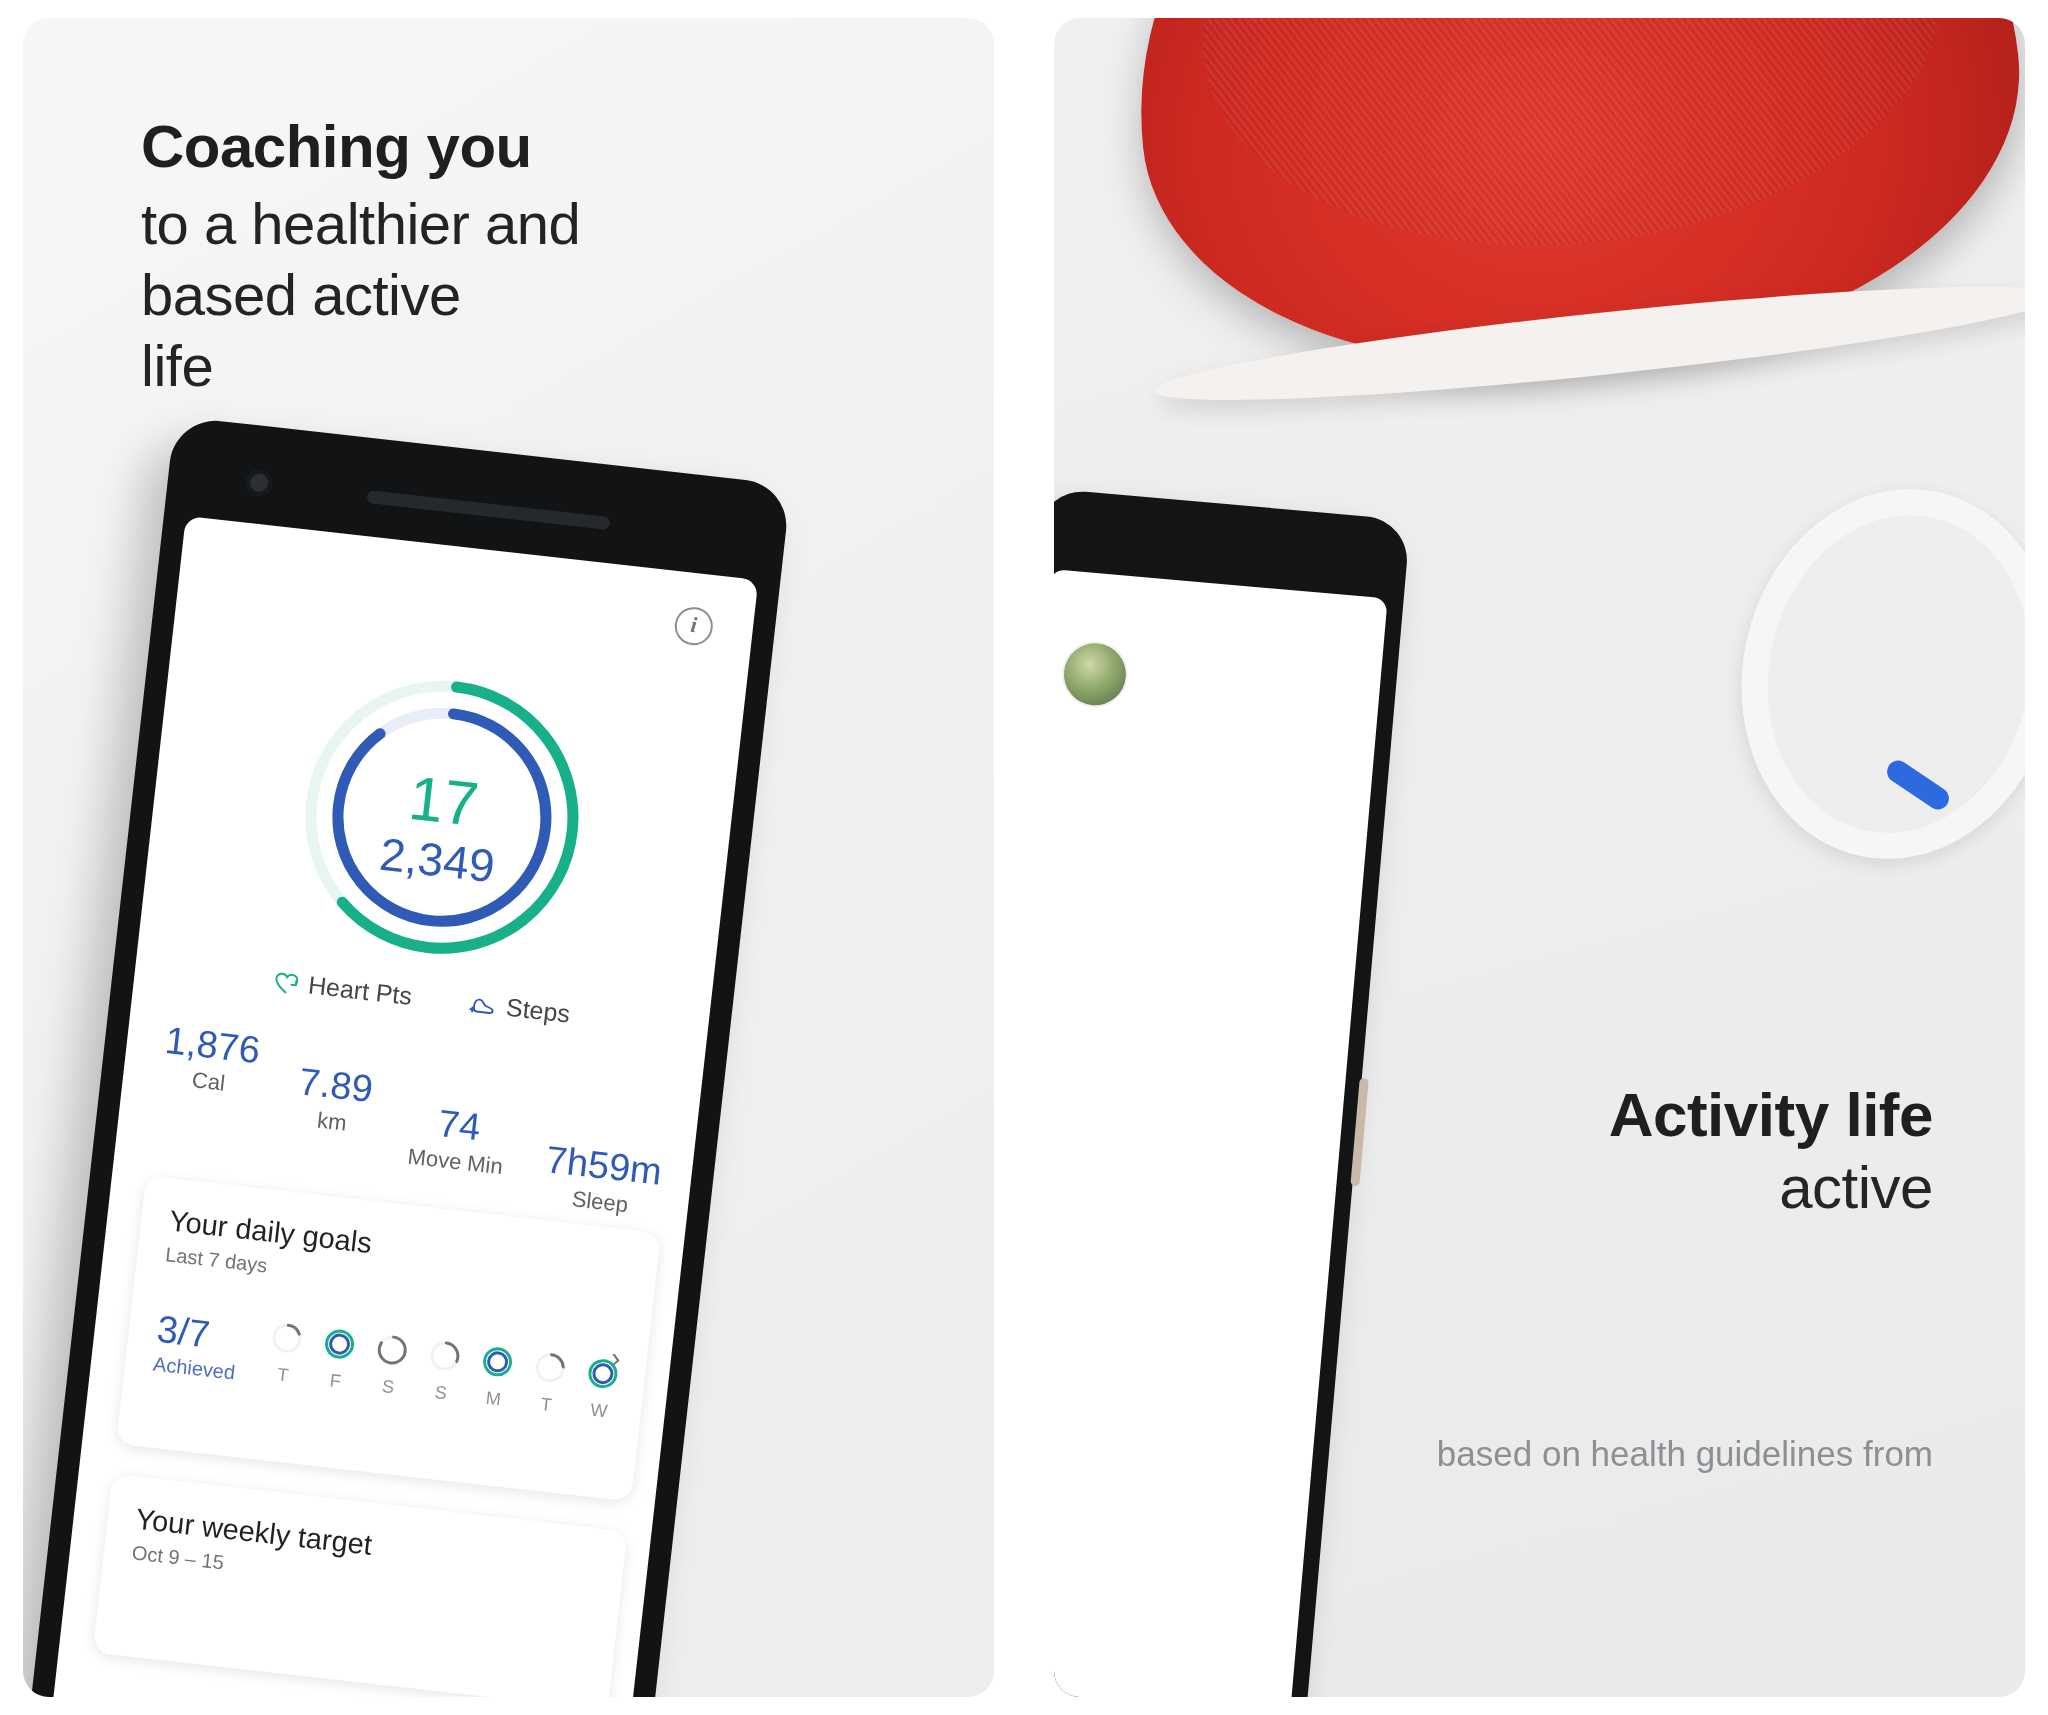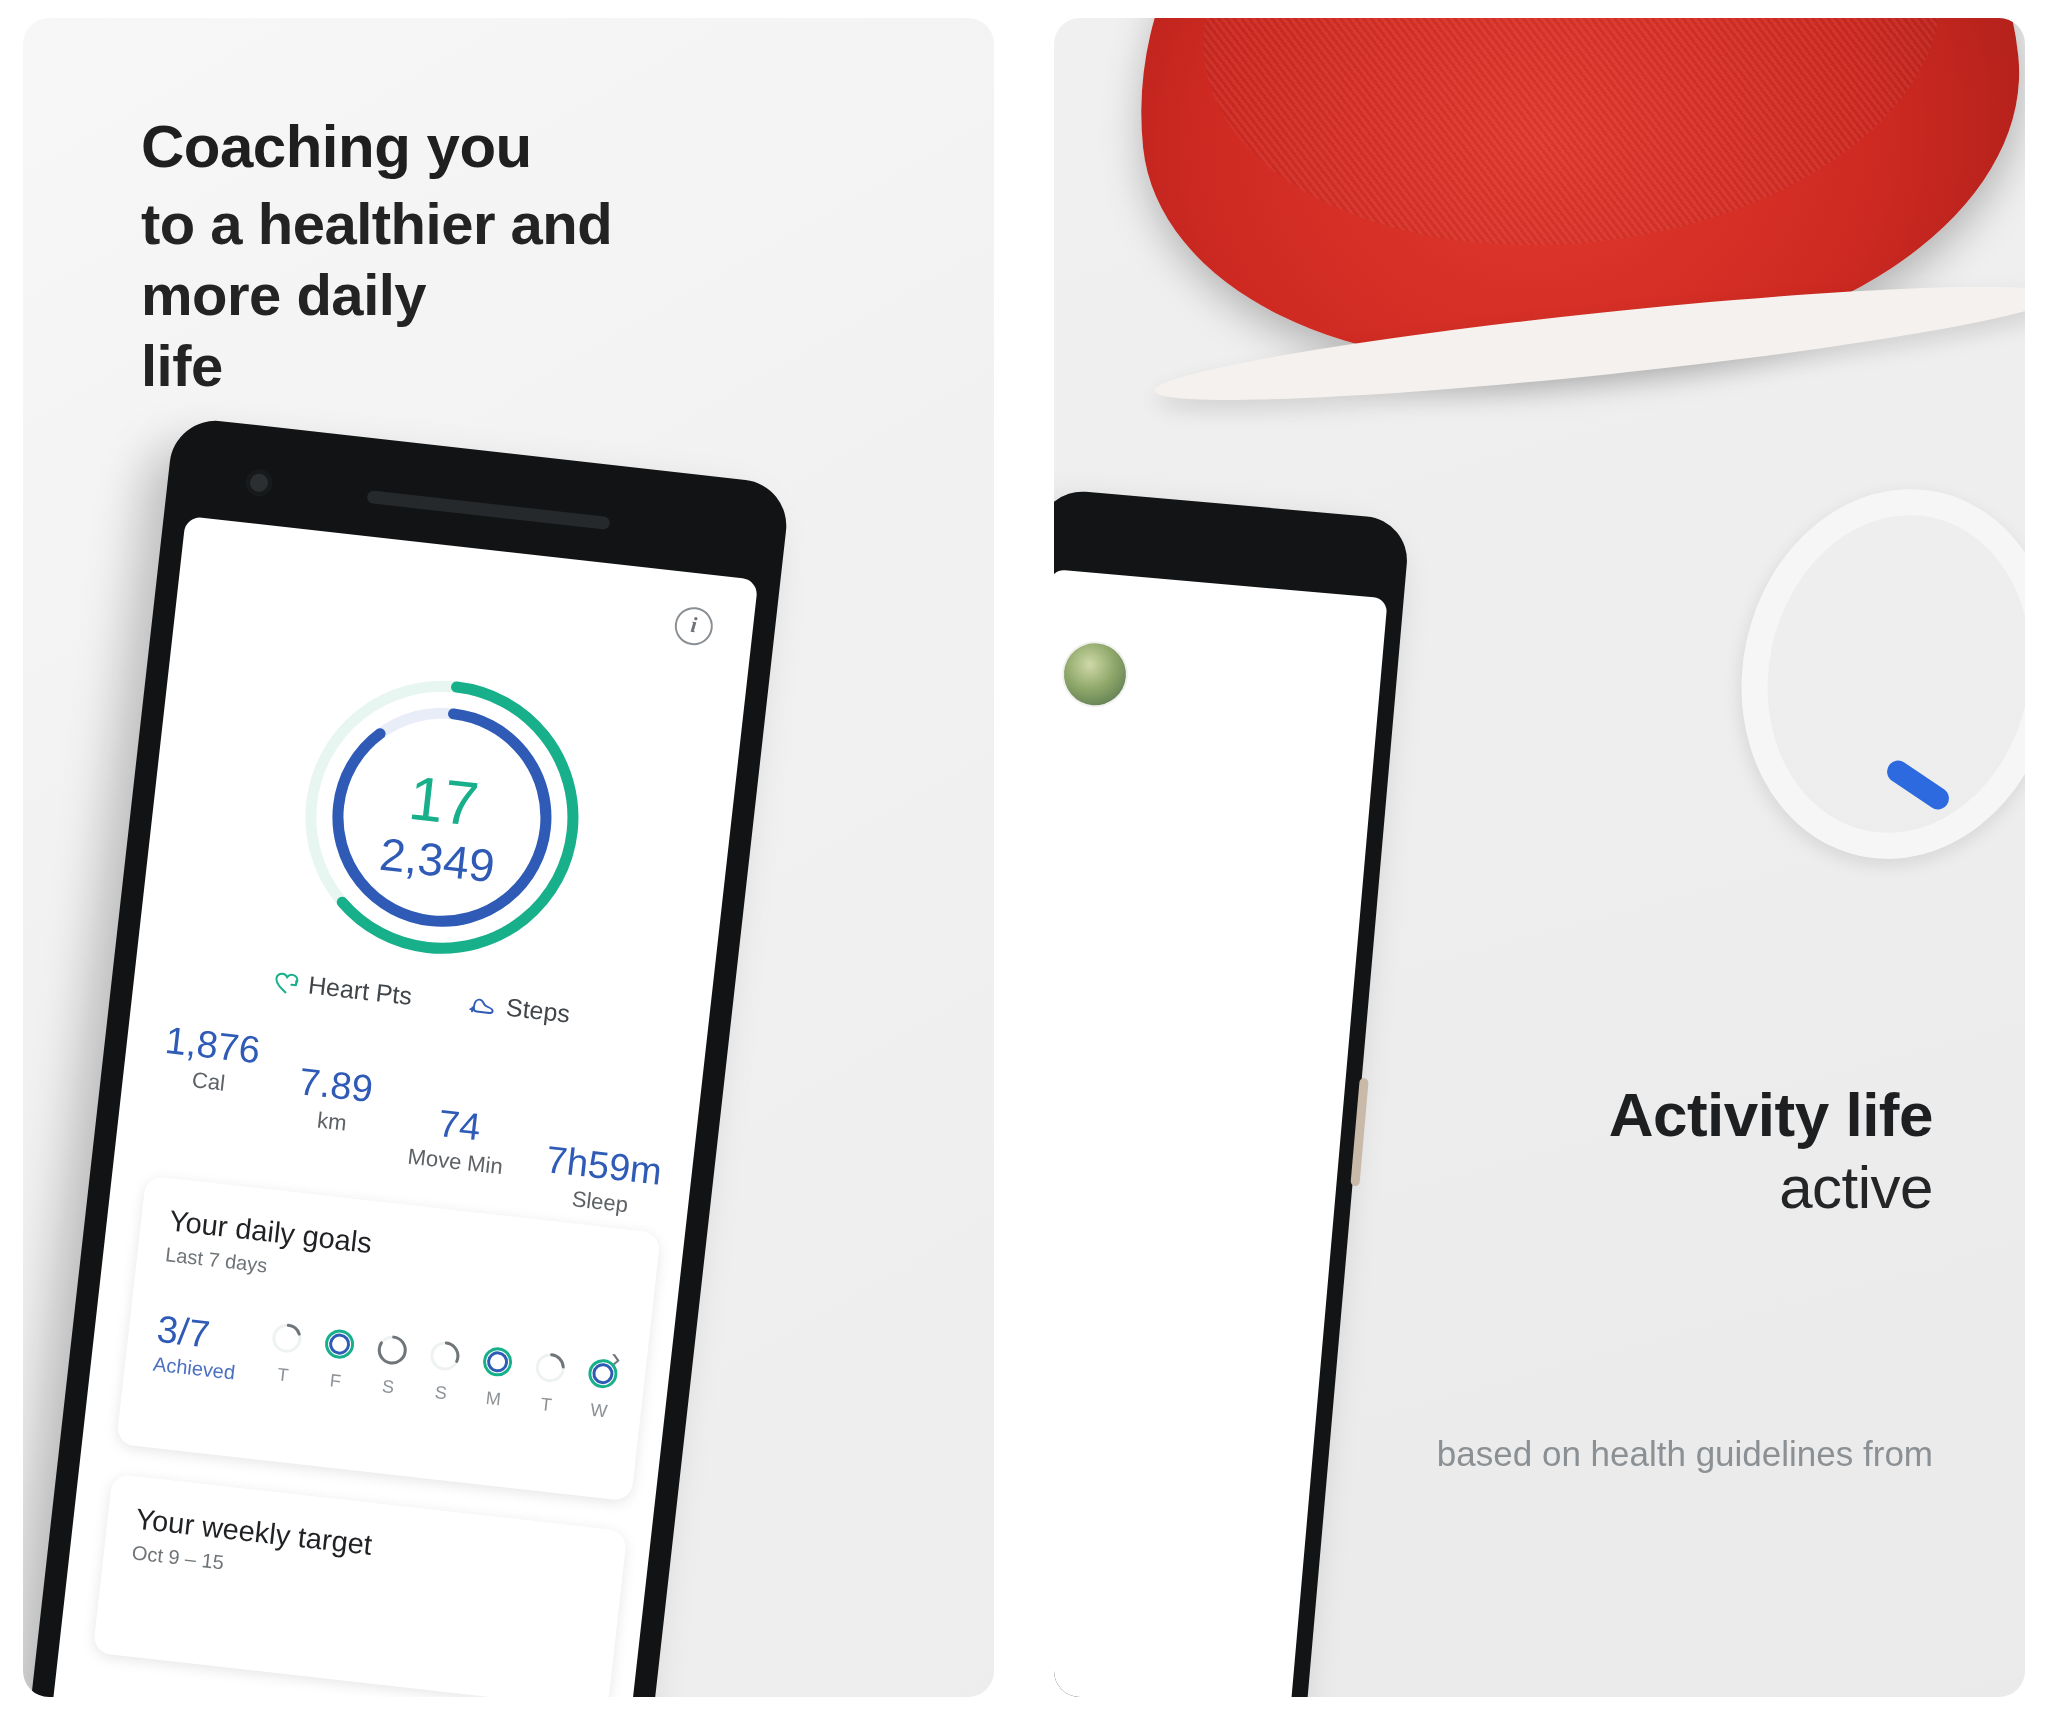--- a/index.html
+++ b/index.html
@@ -29,21 +29,21 @@
     background:linear-gradient(150deg,#f7f7f7 0%,#f1f1f1 45%,#ededed 100%);
   }
   .headline{
     position:absolute;
     left:118px;top:92px;
     color:#1f1f1f;
     line-height:1.22;
     letter-spacing:-0.5px;
   }
   .headline .l1{font-size:60px;font-weight:700;display:block;margin-bottom:6px;}
-  .headline .l2,.headline .l3,.headline .l4{font-size:58px;font-weight:700;display:block;color:#232323;}
+  .headline .l2,.headline .l3,.headline .l4{font-size:58px;font-weight:400;display:block;color:#232323;}
 
   
   .phone1{
     position:absolute;
     left:152px;top:398px;
     width:620px;height:1360px;
     transform:rotate(6.4deg);
     transform-origin:top left;
     background:#111314;
     border-radius:46px;
@@ -170,21 +170,21 @@
 </head>
 <body>
 
 <div class="screens">
 
   <div class="card left">
 
     <div class="headline">
       <span class="l1">Coaching you</span>
       <span class="l2">to a healthier and</span>
-      <span class="l3">more daily</span>
+      <span class="l3">based active</span>
       <span class="l4">life</span>
     </div>
 
     <div class="phone1">
       <div class="cam1"></div>
 
       <div class="screen1">
 
         <div class="info-icon">i</div>
 

